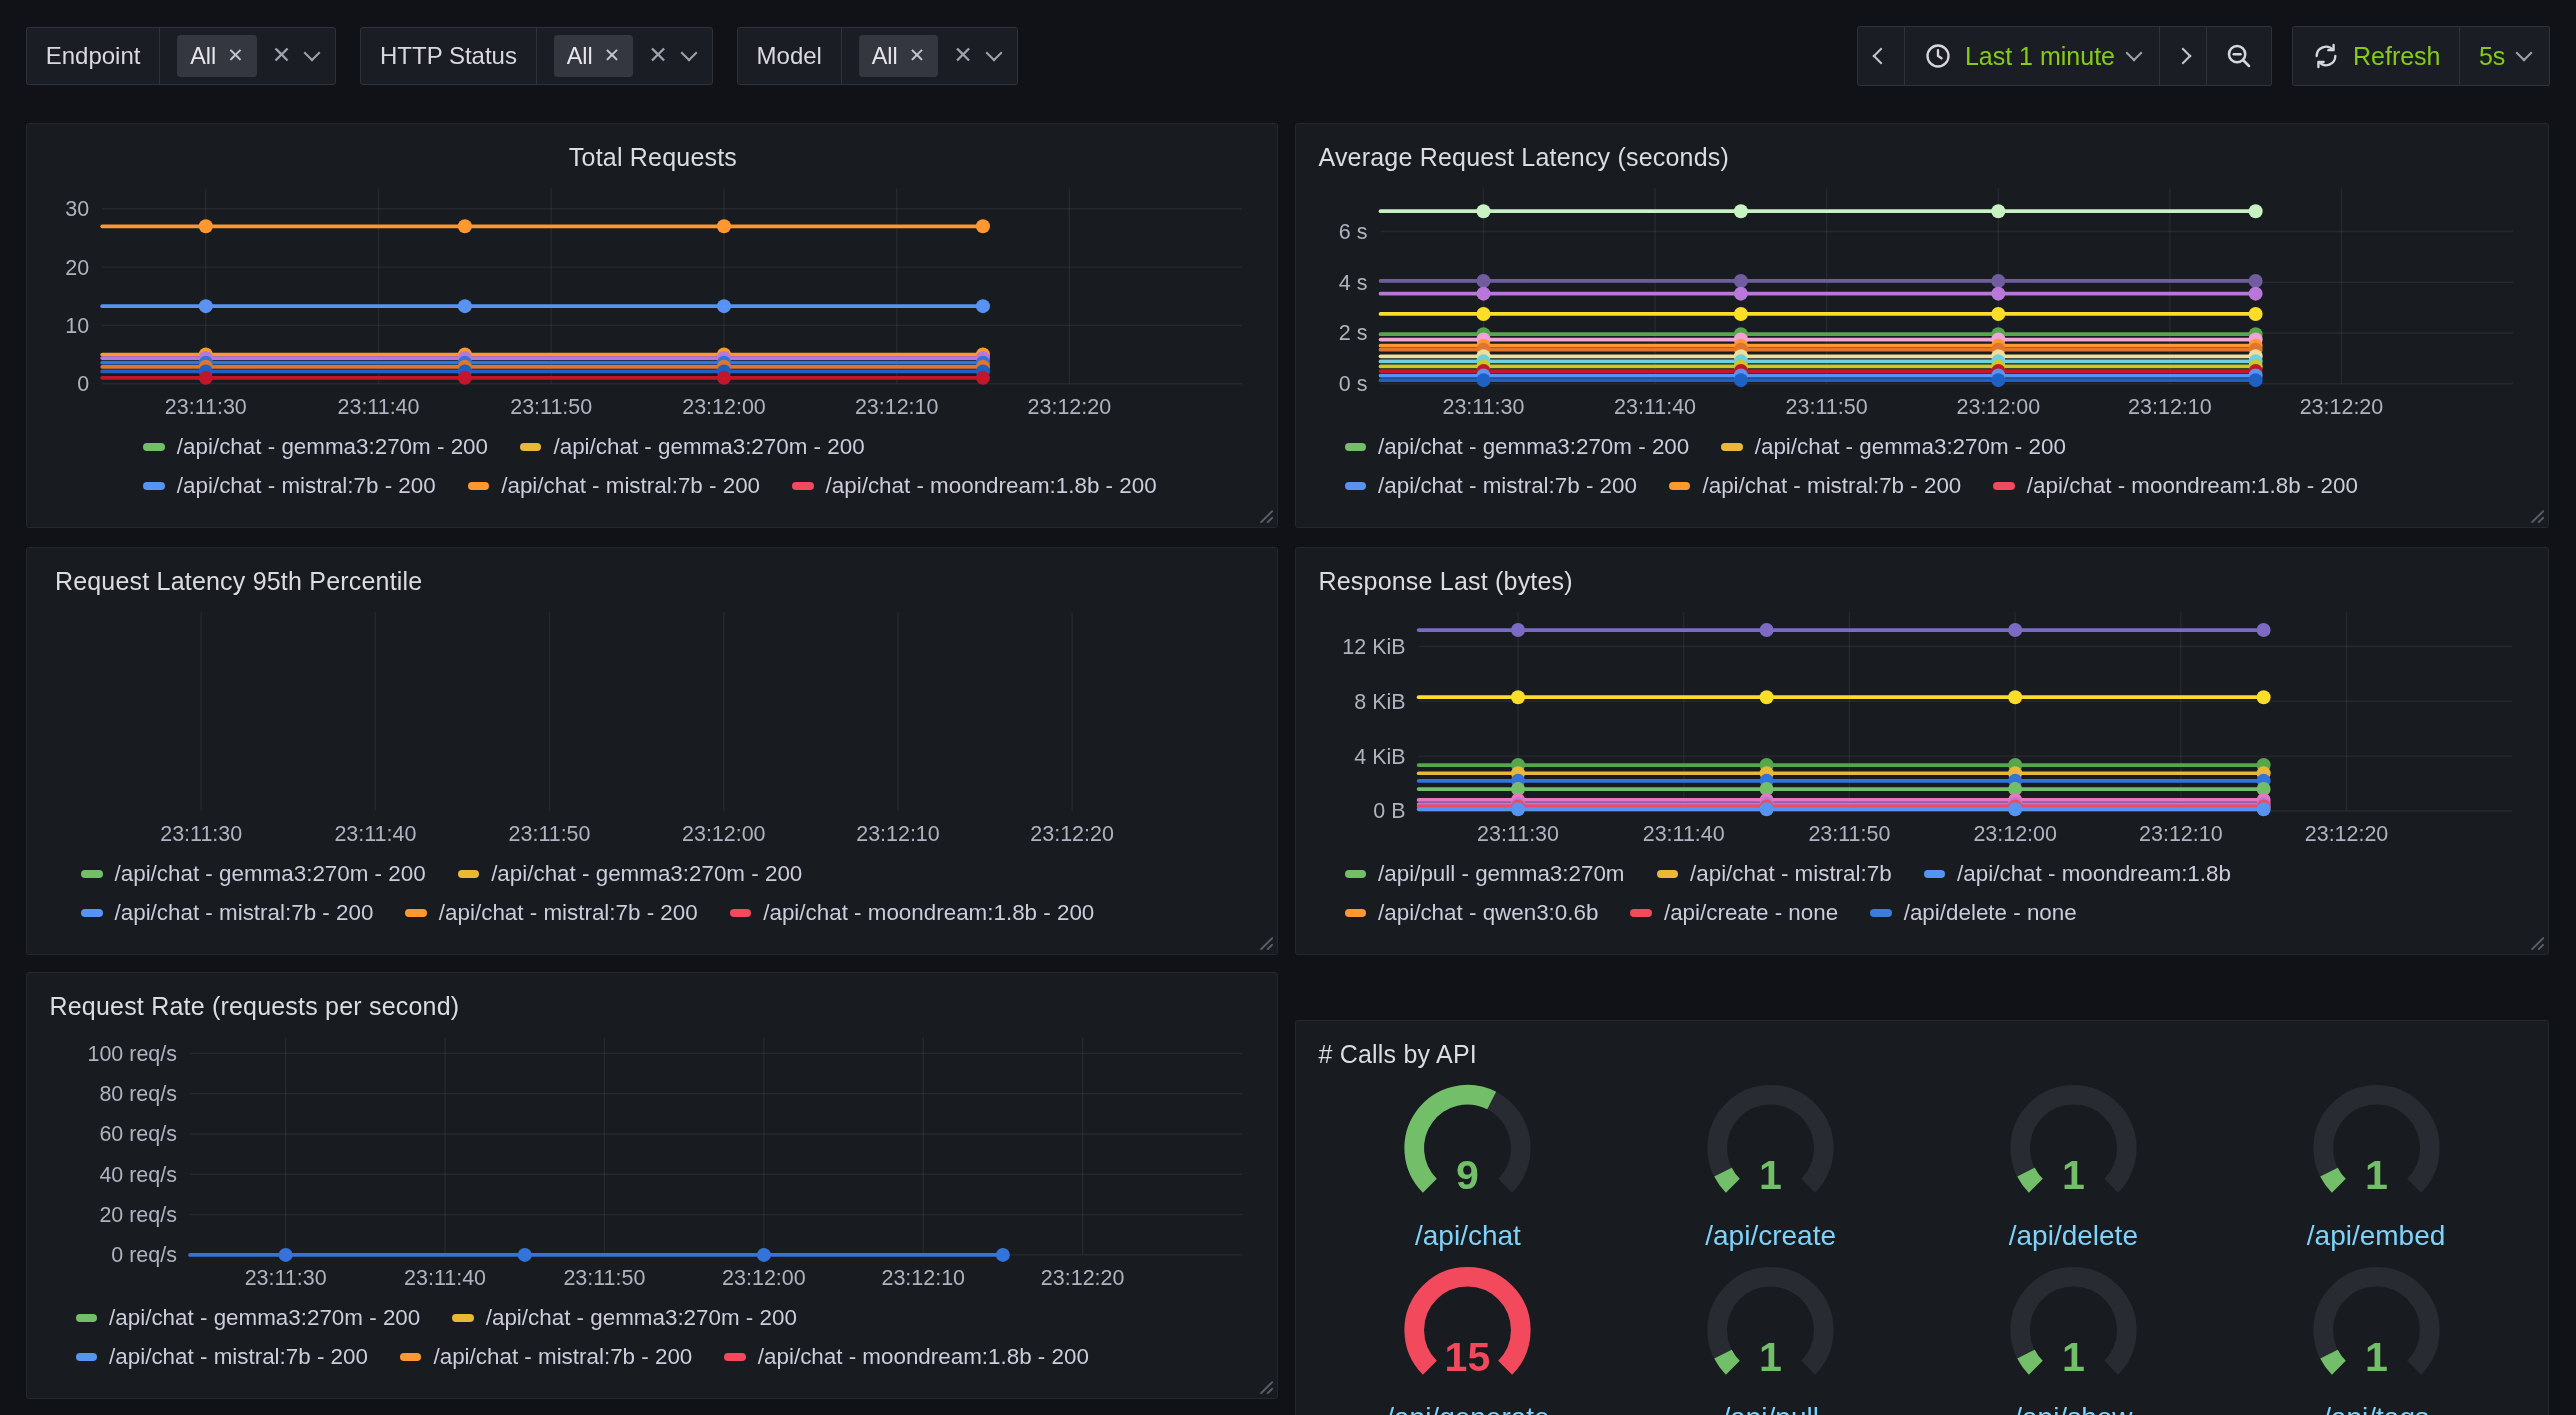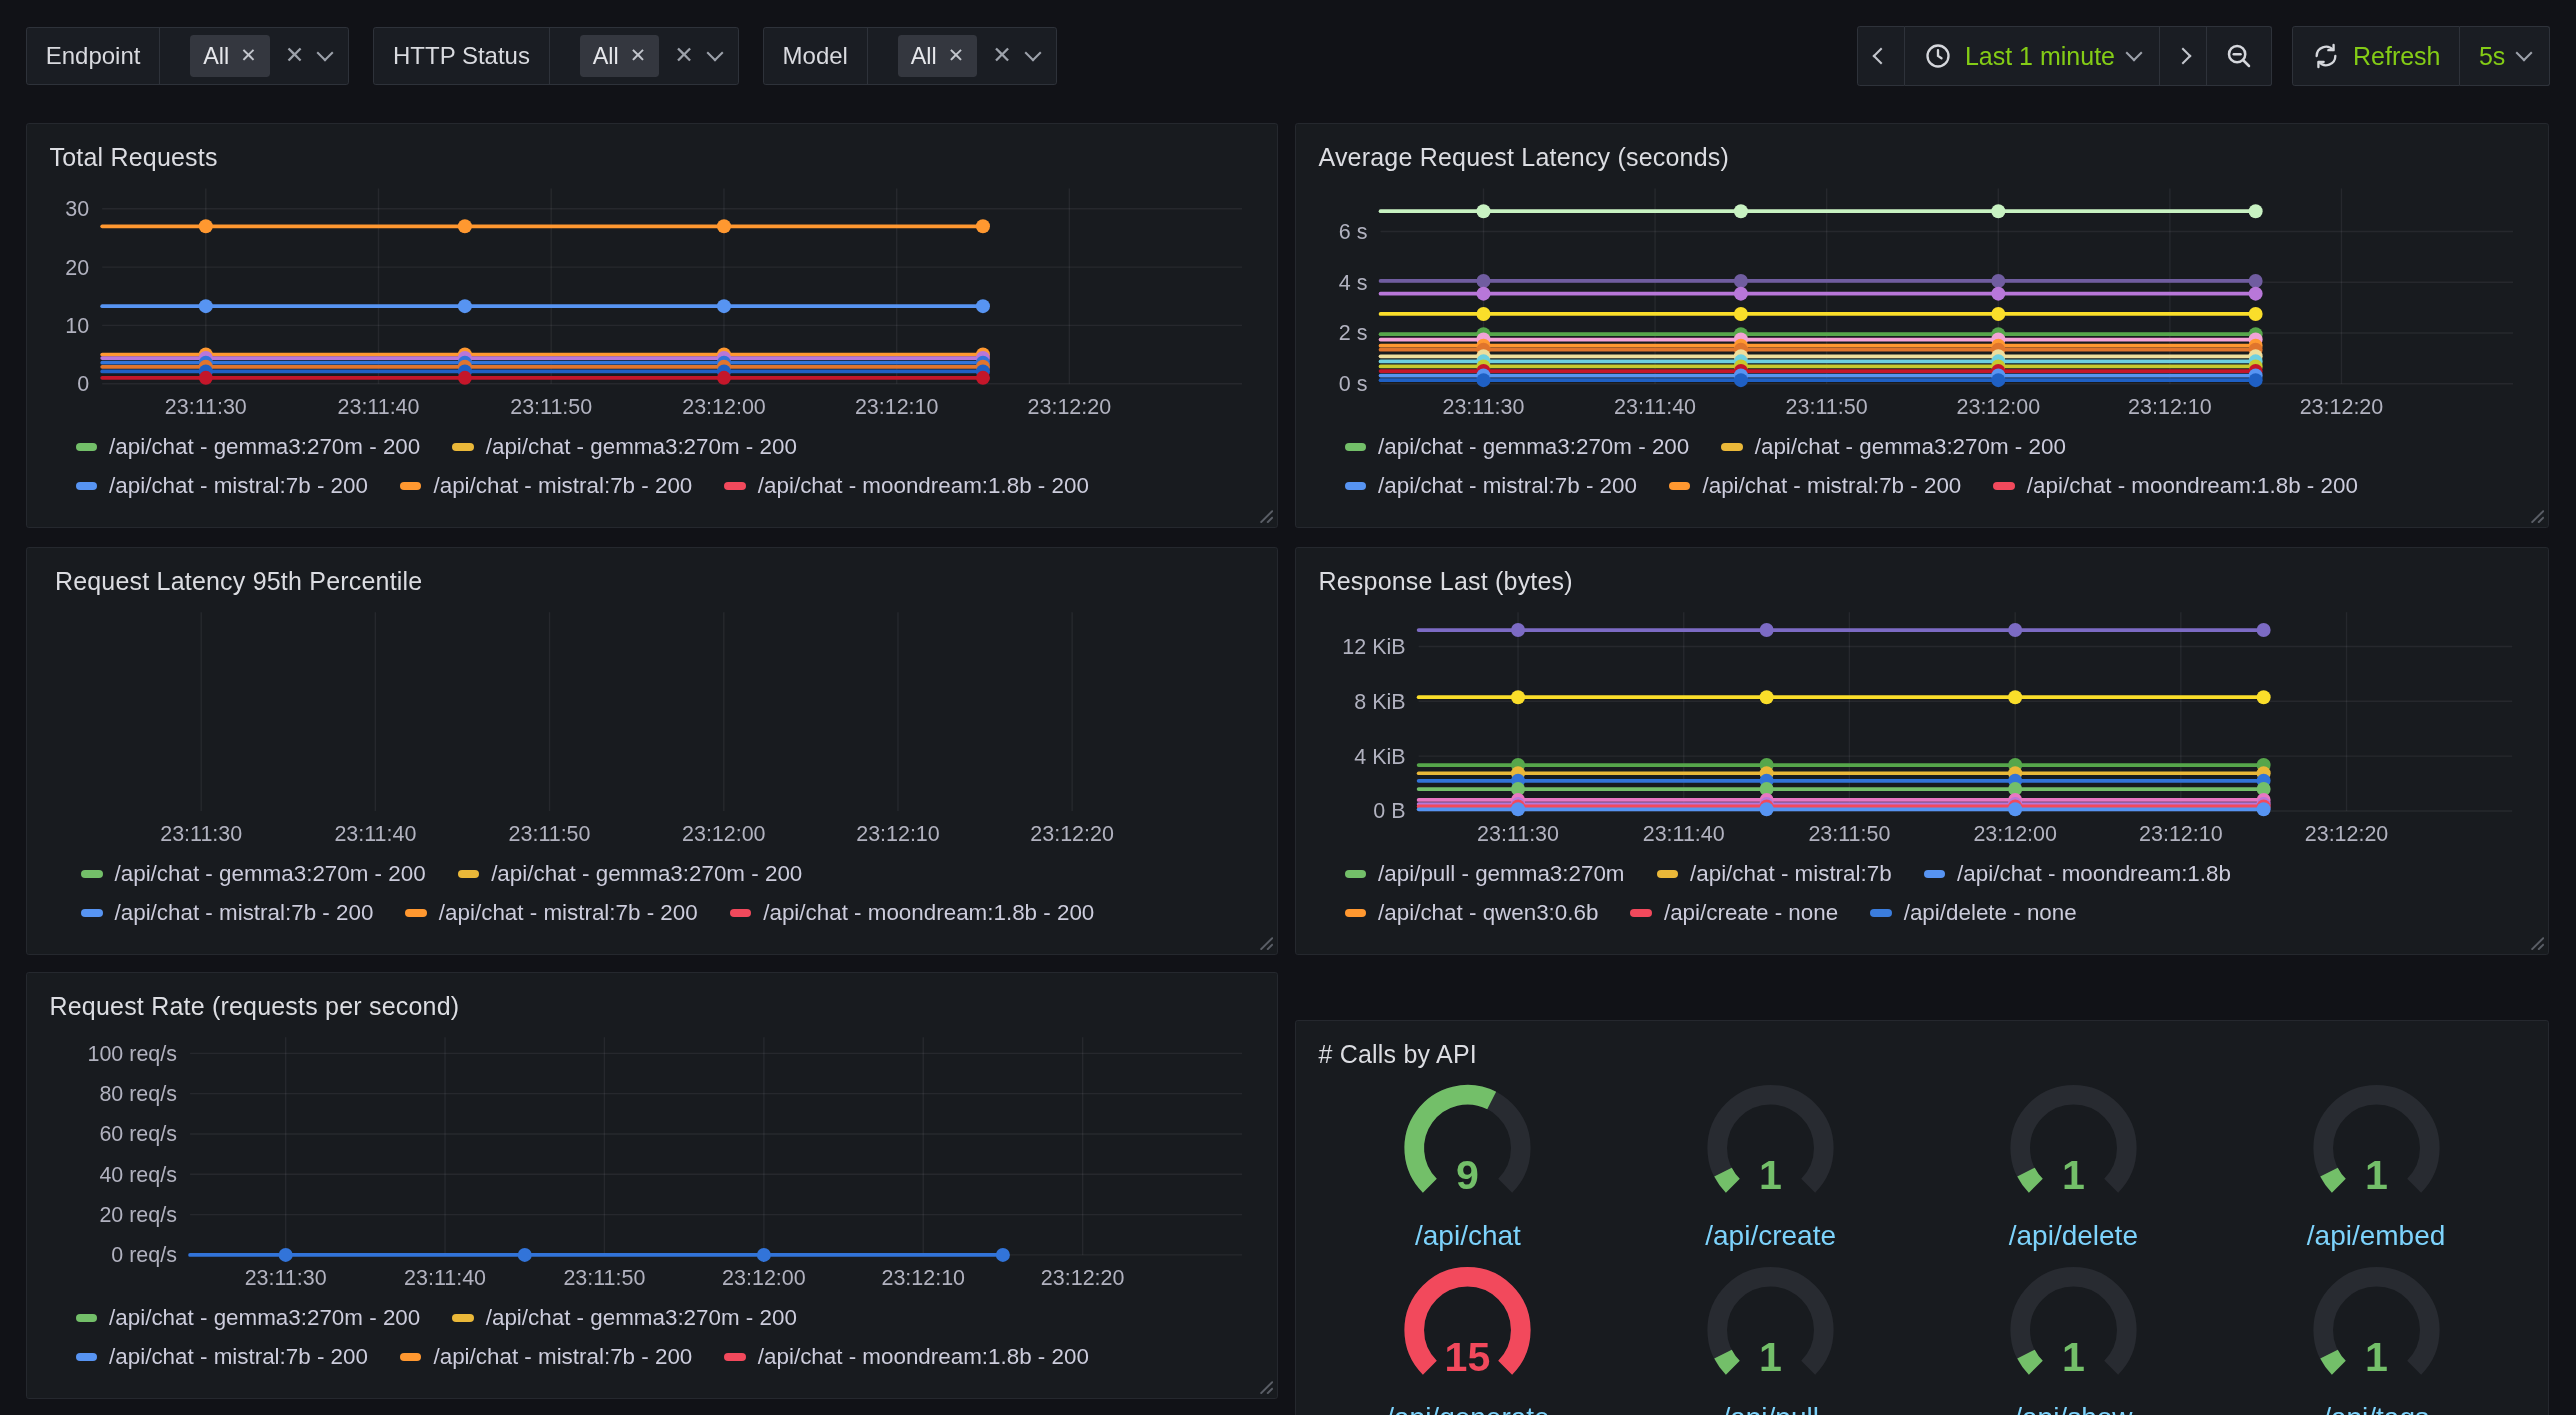--- a/index.html
+++ b/index.html
@@ -9,21 +9,21 @@
     font-family:"Liberation Sans", sans-serif;
     color:#D9DADF;
   }
   .page { position:relative; width:2576px; height:1415px; }
 
   
   .topbar { position:absolute; left:26px; right:26px; top:26px; height:60px;
             display:flex; justify-content:space-between; align-items:center; }
   .filters { display:flex; gap:24px; }
   .filter-group { display:flex; align-items:stretch; height:58px;
-                  background:#1A1D23; border:0.9px solid #2E323A; border-radius:2.8px;gap:13px; }
+                  background:#1A1D23; border:0.9px solid #2E323A; border-radius:2.8px; }
   .filter-label { display:flex; align-items:center; padding:0 18.7px; font-size:24px;
                   color:#D9DADF; border-right:0.9px solid #2E323A; }
   .filter-value { display:flex; align-items:center; gap:15px; padding:0 17px; cursor:pointer; }
   .filter-pill { display:flex; align-items:center; gap:11.2px; background:#34373F;
                  border-radius:3.7px; padding:7.5px 13px; font-size:23.4px; color:#E6E7EB; }
   .pill-x { font-size:19.6px; color:#C3C6CD; line-height:1; }
   .clear-x { font-size:23.4px; color:#9DA2AB; line-height:1; }
   .chev { width:12px; height:12px; border-right:2.8px solid #9DA2AB; border-bottom:2.8px solid #9DA2AB;
           transform:rotate(45deg); margin-top:-5.6px; }
   .chev-left  { width:12px; height:12px; border-left:2.8px solid #C3C6CD; border-bottom:2.8px solid #C3C6CD; transform:rotate(45deg); }
@@ -145,21 +145,21 @@
           <span>Refresh</span>
         </button>
         <button class="tbtn">
           <span>5s</span>
           <span class="chev"></span>
         </button>
       </div>
     </div>
   </header>
 
-  <section class="panel" style="left:26px; top:123px; width:1252px; height:405px;">
+  <section class="panel" style="left:26px; top:123px; width:1252px; height:405px;align-items:center;">
     <h2 class="panel-title">Total Requests</h2>
     <div class="chart-box"><svg width="1209" height="248" viewBox="0 0 1294 265">
           <line x1="168.898" y1="12" x2="168.898" y2="221" stroke="rgba(204,204,220,0.08)" stroke-width="1.5"></line>
           <text x="168.898" y="253" text-anchor="middle" fill="rgba(204,204,220,0.85)" font-size="23">23:11:30</text>
           <line x1="353.728" y1="12" x2="353.728" y2="221" stroke="rgba(204,204,220,0.08)" stroke-width="1.5"></line>
           <text x="353.728" y="253" text-anchor="middle" fill="rgba(204,204,220,0.85)" font-size="23">23:11:40</text>
           <line x1="538.558" y1="12" x2="538.558" y2="221" stroke="rgba(204,204,220,0.08)" stroke-width="1.5"></line>
           <text x="538.558" y="253" text-anchor="middle" fill="rgba(204,204,220,0.85)" font-size="23">23:11:50</text>
           <line x1="723.51" y1="12" x2="723.51" y2="221" stroke="rgba(204,204,220,0.08)" stroke-width="1.5"></line>
           <text x="723.51" y="253" text-anchor="middle" fill="rgba(204,204,220,0.85)" font-size="23">23:12:00</text>

